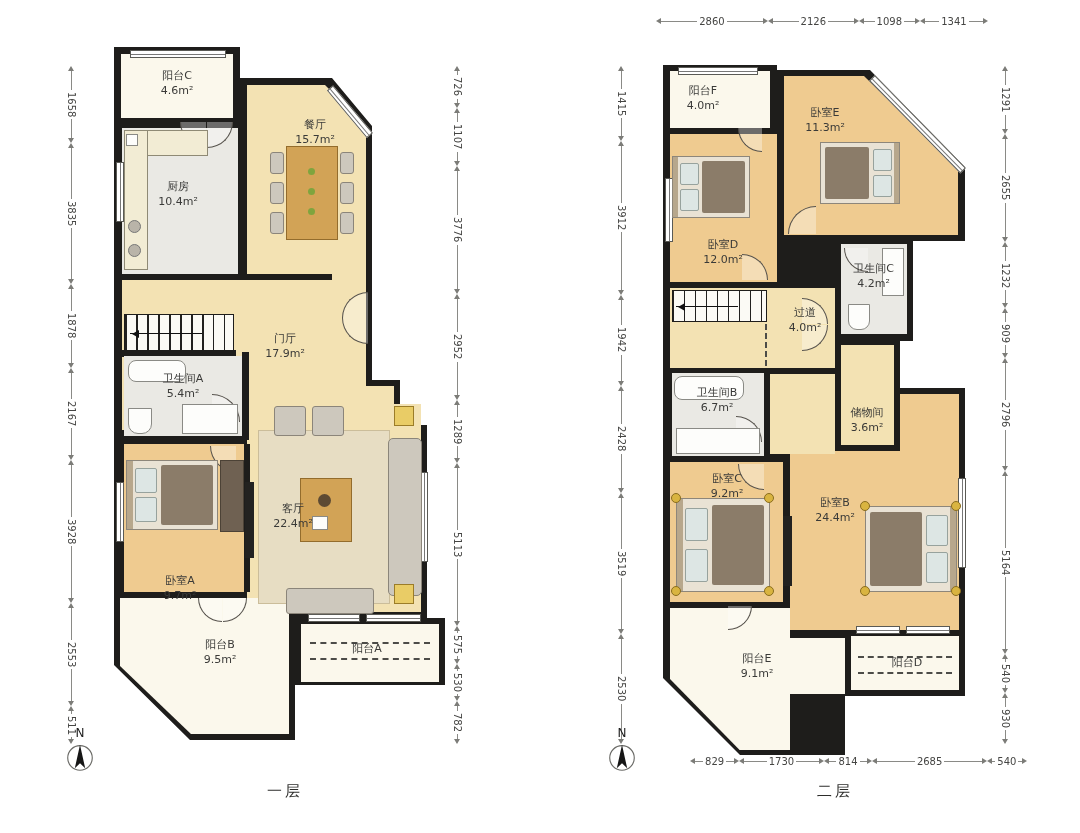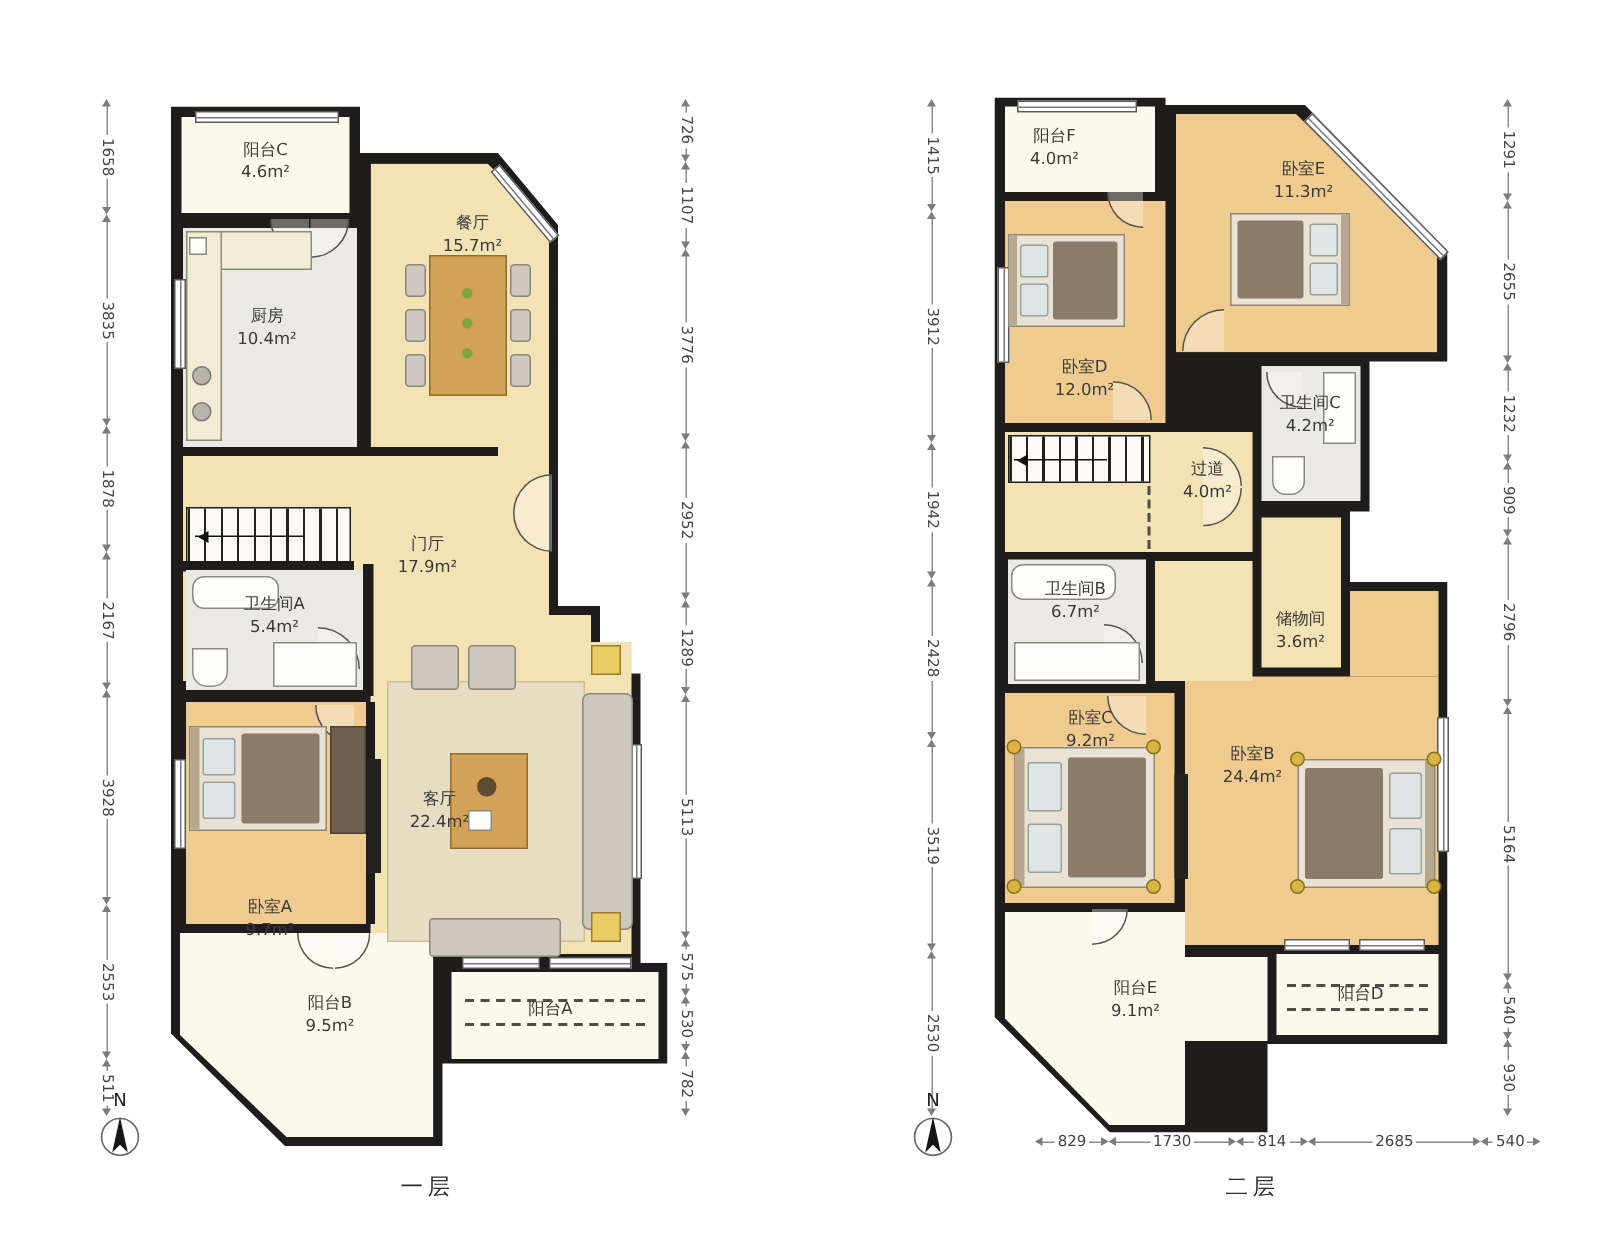--- a/index.html
+++ b/index.html
@@ -71,21 +71,21 @@
   .fcap{position:absolute;font-size:15px;color:#2d2d2b;letter-spacing:3px;text-align:center;width:90px;z-index:6;}
   
   .wm{position:absolute;left:392px;top:354px;display:flex;align-items:center;gap:12px;z-index:9;opacity:.88;pointer-events:none;}
   .wm .wmtext{font-size:55px;font-weight:700;color:#b3c5ed;letter-spacing:3px;white-space:nowrap;}
 </style>
 </head>
 <body>
 
 <div class="canvas">
 
-  <section class="plan" style="left:60px;top:66px;width:392px;height:706px;">
+  <section class="plan" style="left:60px;top:42px;width:392px;height:706px;">
     <div class="base" style="clip-path:polygon(54px 5px,180px 5px,180px 36px,272px 36px,312px 84px,312px 338px,340px 338px,340px 383px,367px 383px,367px 576px,385px 576px,385px 643px,235px 643px,235px 698px,130px 698px,54px 623px);"></div>
 
     <div class="room cream" style="left:61px;top:12px;width:112px;height:64px;"></div>
     <div class="room grayf" style="left:62px;top:86px;width:116px;height:146px;"></div>
     <div class="room tan" style="left:187px;top:43px;width:119px;height:189px;clip-path:polygon(0 0,78px 0,100% 41px,100% 100%,0 100%);"></div>
     <div class="room tan" style="left:272px;top:230px;width:34px;height:12px;"></div>
     <div class="room tan" style="left:62px;top:238px;width:244px;height:150px;"></div>
     <div class="room tan" style="left:306px;top:344px;width:28px;height:34px;"></div>
     <div class="room tan" style="left:187px;top:362px;width:174px;height:208px;"></div>
     <div class="stairs" style="left:64px;top:272px;width:110px;height:38px;"></div>
@@ -332,21 +332,21 @@
     <div class="post" style="left:341px;top:528px;"></div>
     <div class="fix" style="left:272px;top:190px;width:22px;height:48px;"></div>
     <div class="fix" style="left:238px;top:246px;width:22px;height:26px;border-radius:0 0 9px 9px;"></div>
     <div class="fix" style="left:64px;top:318px;width:70px;height:24px;border-radius:8px;"></div>
     <div class="fix" style="left:66px;top:370px;width:84px;height:26px;"></div>
 
     <div class="rlabel" style="left:38px;top:26px;width:110px;">
         <span class="nm">阳台F</span>
         <span class="ar">4.0m²</span>
       </div>
-    <div class="rlabel" style="left:160px;top:48px;width:110px;margin-left:44px;">
+    <div class="rlabel" style="left:160px;top:48px;width:110px;">
         <span class="nm">卧室E</span>
         <span class="ar">11.3m²</span>
       </div>
     <div class="rlabel" style="left:58px;top:180px;width:110px;">
         <span class="nm">卧室D</span>
         <span class="ar">12.0m²</span>
       </div>
     <div class="rlabel" style="left:206px;top:204px;width:115px;">
         <span class="nm">卫生间C</span>
         <span class="ar">4.2m²</span>
@@ -373,20 +373,34 @@
       </div>
     <div class="rlabel" style="left:92px;top:594px;width:110px;">
         <span class="nm">阳台E</span>
         <span class="ar">9.1m²</span>
       </div>
     <div class="rlabel" style="left:242px;top:598px;width:110px;">
         <span class="nm">阳台D</span>
       </div>
   </section>
 
+  <div class="ruler h" style="left:656px;top:14px;width:332px;">
+    <div class="seg" style="flex-grow:2860;">
+        <span class="dlab">2860</span>
+      </div>
+    <div class="seg" style="flex-grow:2126;">
+        <span class="dlab">2126</span>
+      </div>
+    <div class="seg" style="flex-grow:1098;">
+        <span class="dlab">1098</span>
+      </div>
+    <div class="seg" style="flex-grow:1341;">
+        <span class="dlab">1341</span>
+      </div>
+  </div>
   <div class="ruler v" style="left:614px;top:66px;height:678px;">
     <div class="seg" style="flex-grow:1415;">
         <span class="dlab">1415</span>
       </div>
     <div class="seg" style="flex-grow:3912;">
         <span class="dlab">3912</span>
       </div>
     <div class="seg" style="flex-grow:1942;">
         <span class="dlab">1942</span>
       </div>

